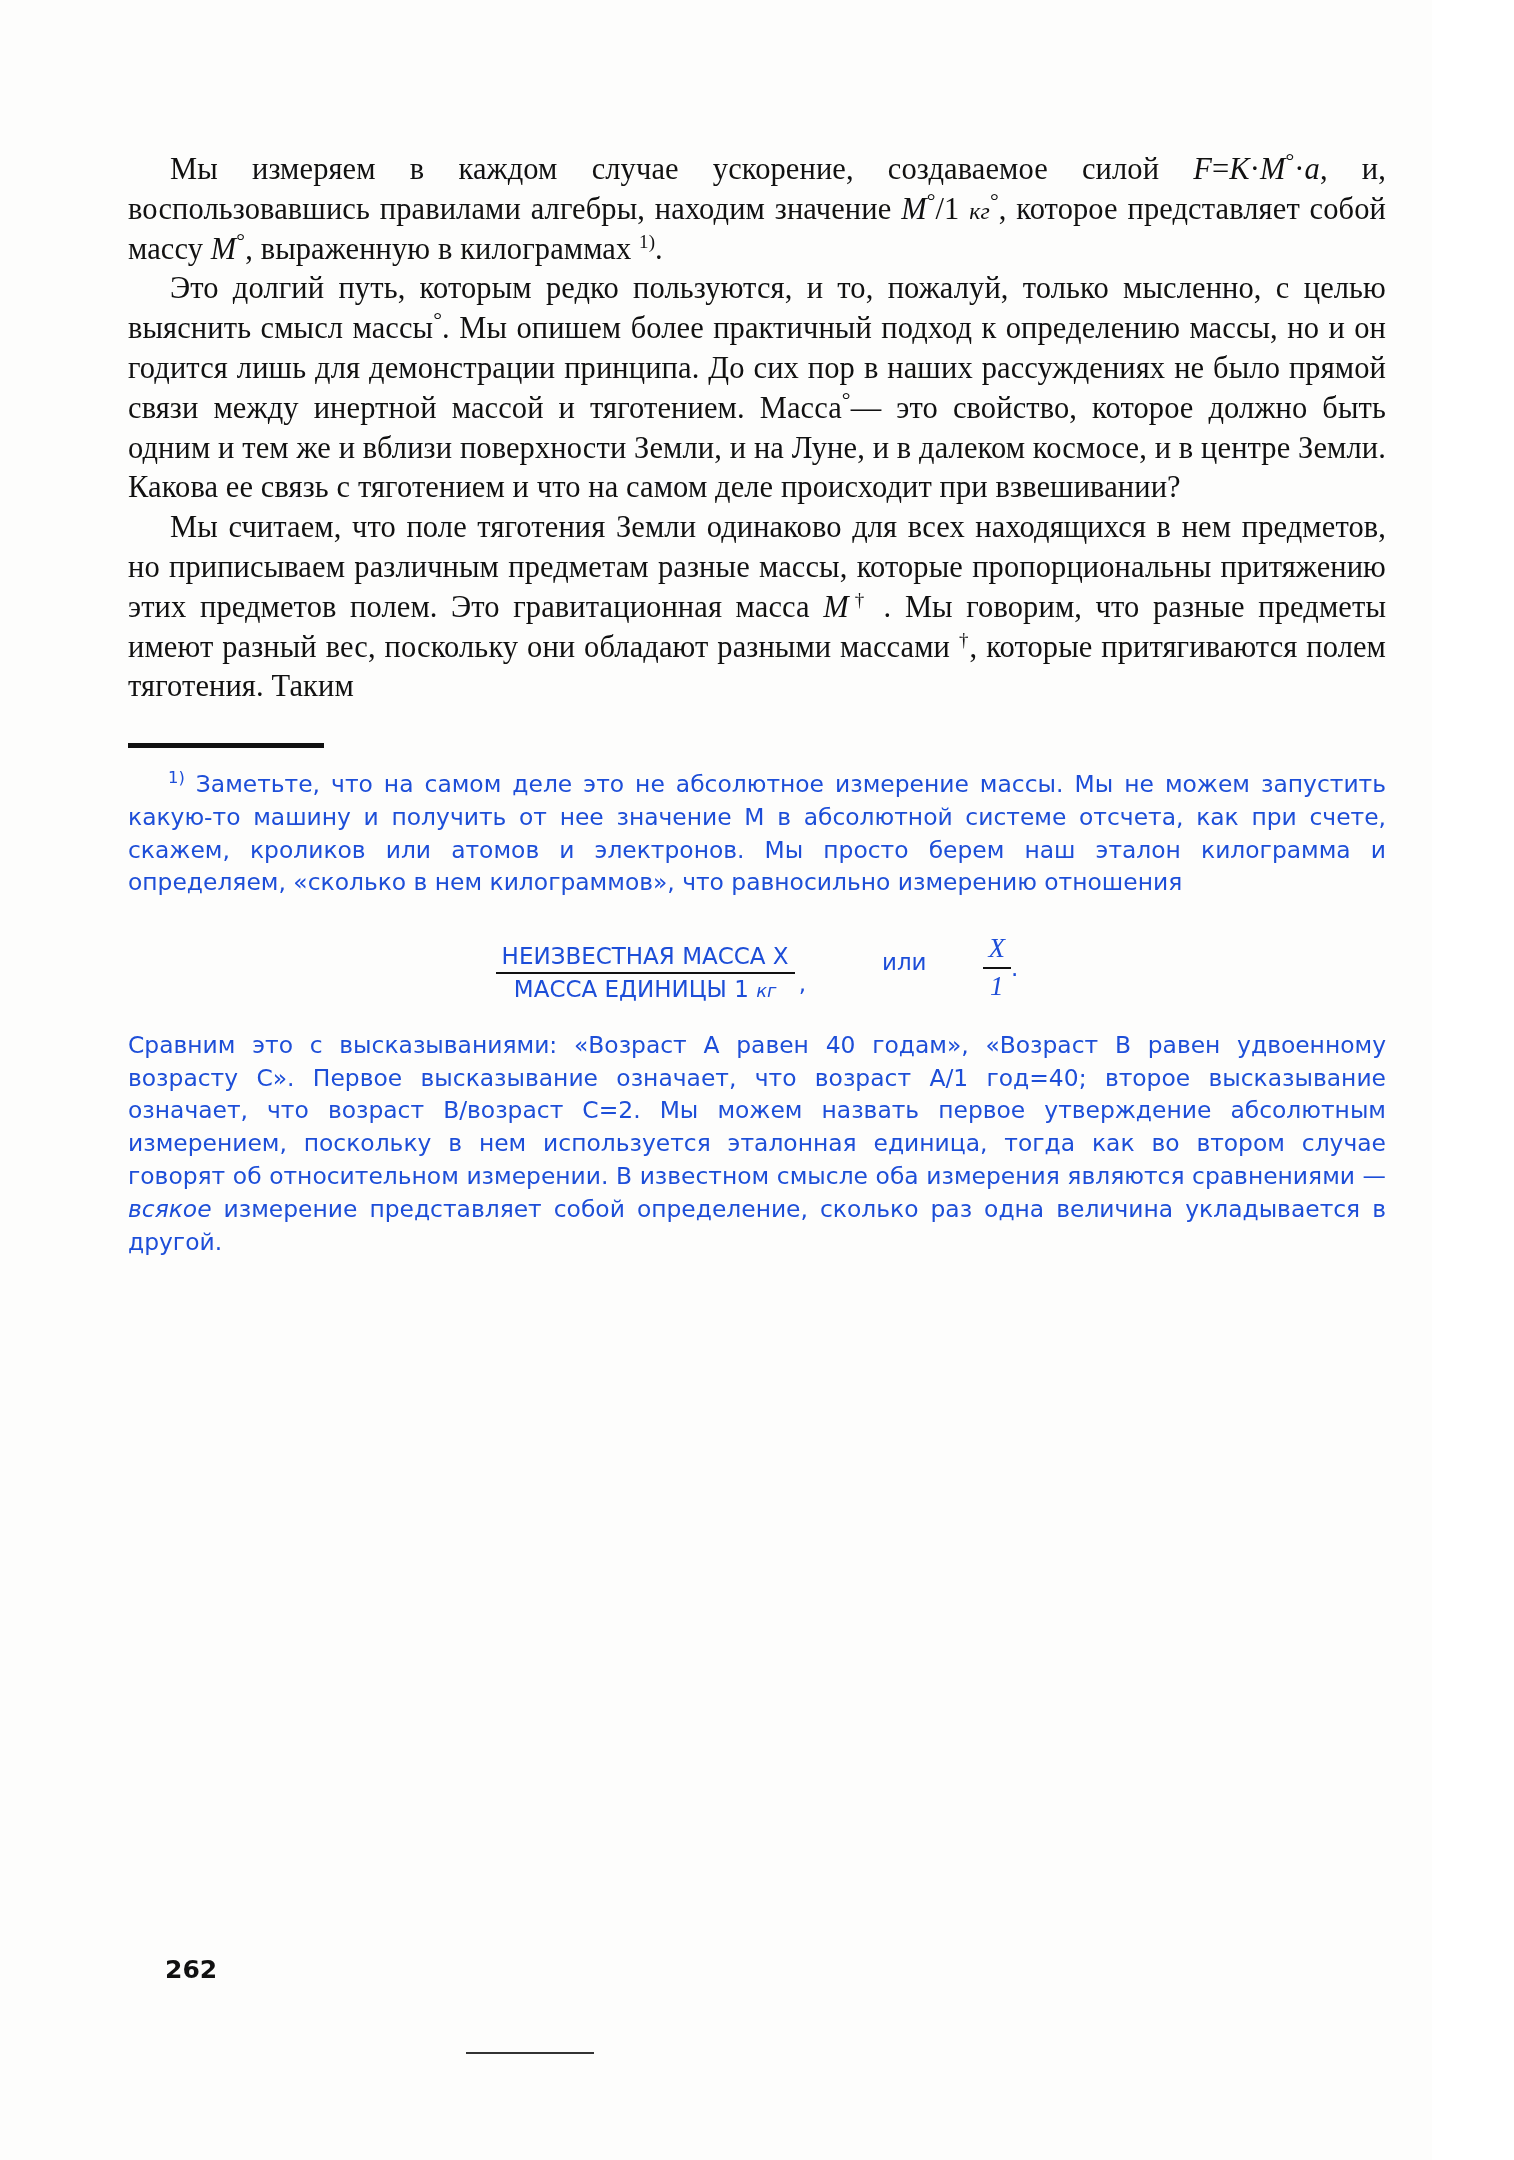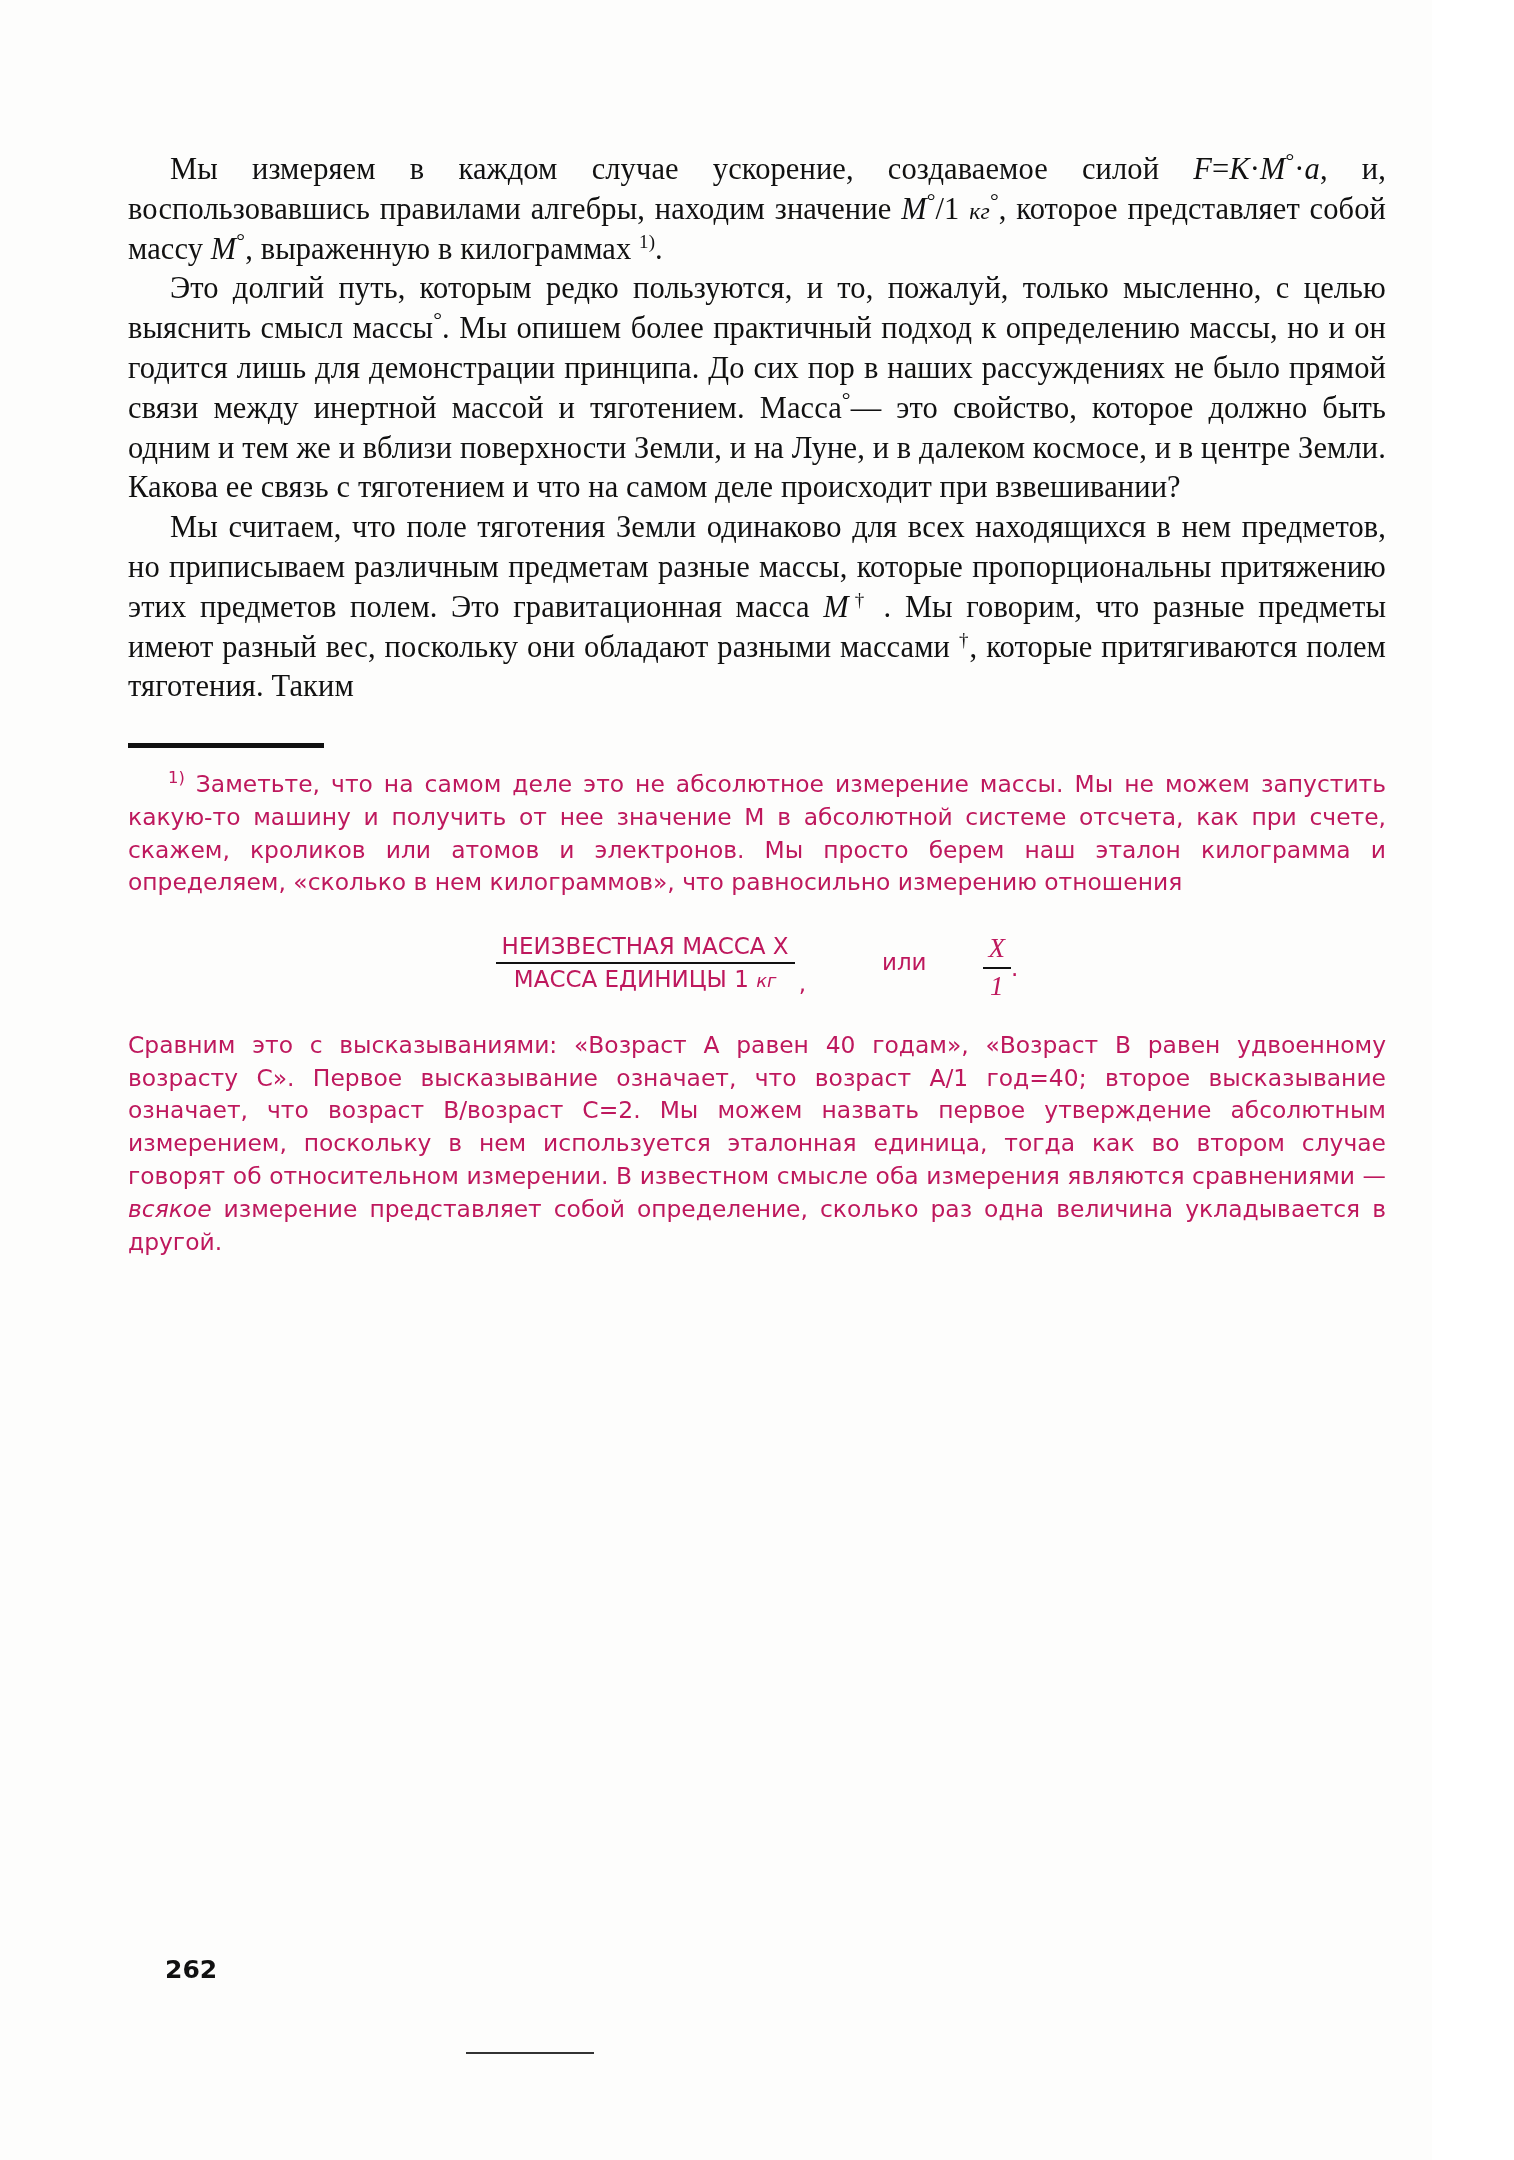--- a/index.html
+++ b/index.html
@@ -64,34 +64,34 @@
     background: #111;
   }
 
   
   .footnote {
     margin-top: 20px;
     font-family: "DejaVu Sans", sans-serif;
     font-size: 23.4px;
     line-height: 1.40;
     text-align: justify;
-    color: #be185d;
+    color: #1d4ed8;
   }
   .footnote p { margin: 0; }
   .footnote p.ind { text-indent: 40px; }
   .footnote .sup {
     font-size: 0.70em;
     vertical-align: super;
     line-height: 0;
   }
 
   
   .display {
     display: flex;
-    align-items: flex-start;
+    align-items: flex-end;
     justify-content: center;
     margin: 28px 0 24px 0;
     font-family: "DejaVu Sans", sans-serif;
     font-size: 23px;
   }
   .display.first { margin-top: 34px; margin-bottom: 26px; }
   .frac {
     display: inline-flex;
     flex-direction: column;
     text-align: center;

